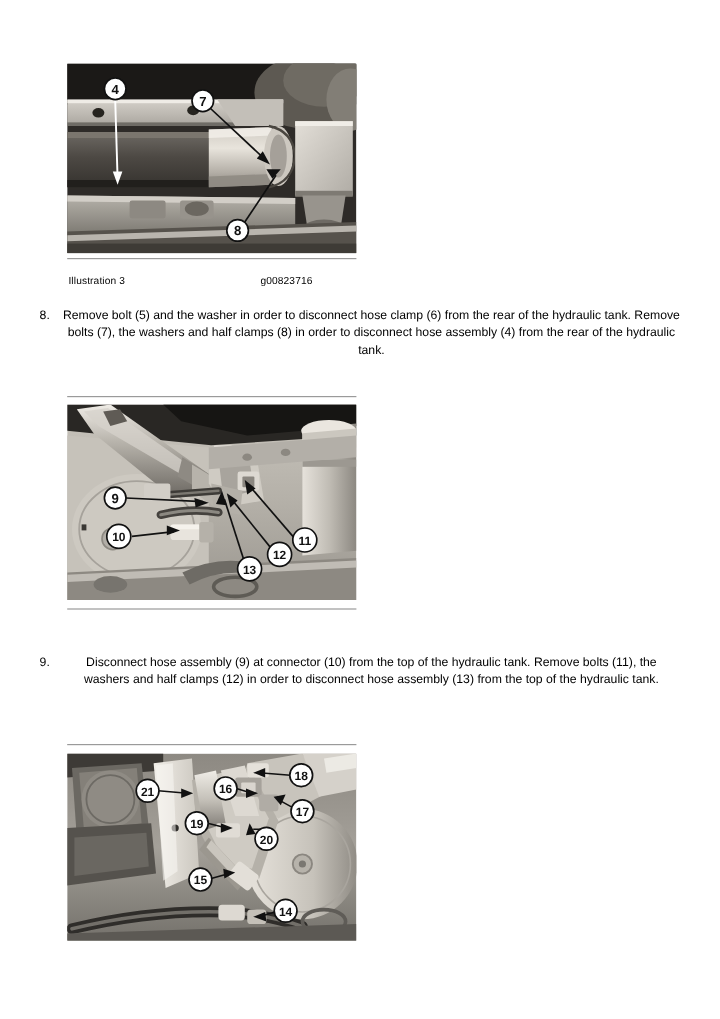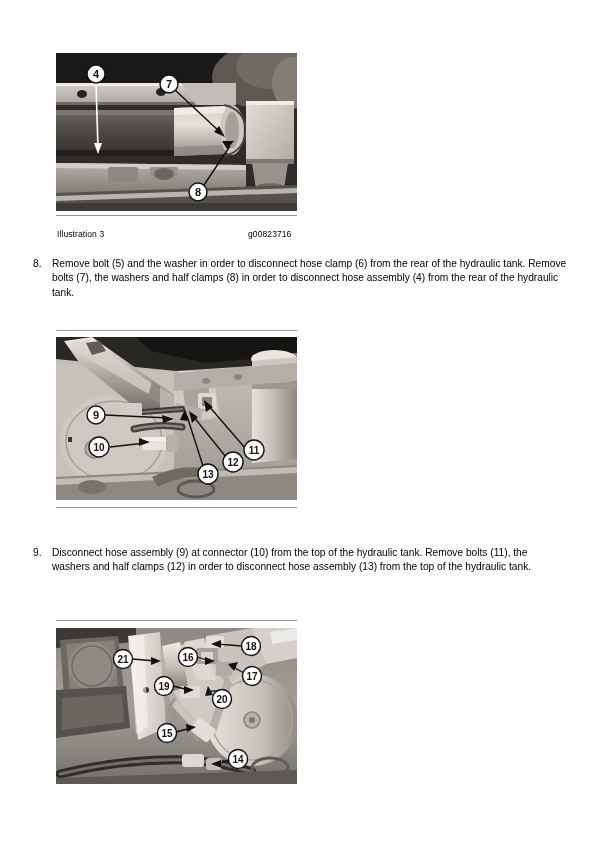--- a/index.html
+++ b/index.html
@@ -40,21 +40,21 @@
     position: absolute;
     left: 57px;
     width: 260px;
     font-size: 8.5px;
     letter-spacing: 0.1px;
     color: #000;
     white-space: nowrap;
   }
   .caption-title {
     display: inline-block;
-    width: 191px;
+    width: 160px;
   }
   .caption-id {
     display: inline-block;
   }
   .step {
     position: absolute;
     left: 33px;
     width: 534px;
     font-size: 10.2px;
     line-height: 14.4px;
@@ -63,21 +63,21 @@
   .step-num {
     position: absolute;
     left: 0;
     top: 0;
     width: 16px;
     text-align: left;
   }
   .step-text {
     display: block;
     margin-left: 19px;
-    text-align: left;
+    text-align: center;
   }
 </style>
 </head>
 <body>
 
 <div class="page">
 
   <div class="figure-block" style="top:53px;">
     <svg class="figure-photo" viewBox="0 0 241 158" width="241" height="158" preserveAspectRatio="none">
       <defs>

